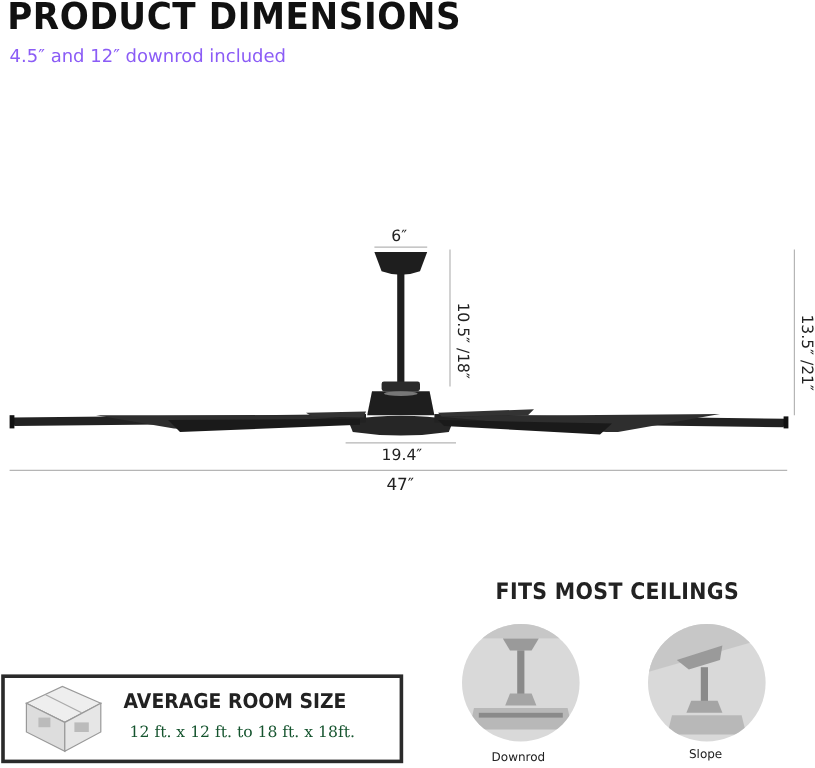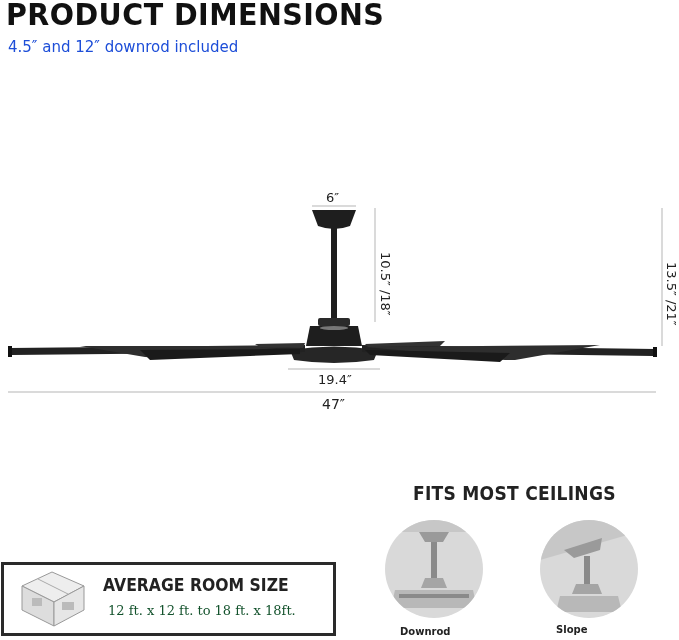--- a/index.html
+++ b/index.html
@@ -1,31 +1,31 @@
 <!DOCTYPE html>
 <html><head>
 <meta charset="utf-8">
 <style>
   html, body { margin: 0; padding: 0; background: #ffffff; }
   body { width: 679px; height: 640px; position: relative; overflow: hidden;
          font-family: "DejaVu Sans", sans-serif; color: #1a1a1a; }
   .abs { position: absolute; }
   .title { left: 6px; top: -4px; font-size: 31px; font-weight: 900; letter-spacing: 0.5px;
            font-family: "DejaVu Sans", sans-serif; transform: scaleX(0.92); transform-origin: left top; color:#111; }
-  .subtitle { left: 8px; top: 38px; font-size: 15px; color: #1d4ed8; }
+  .subtitle { left: 8px; top: 38px; font-size: 15px; color: #8b5cf6; }
   .dim-label { font-size: 13px; color: #222; white-space: nowrap; }
   .vert { writing-mode: vertical-rl; }
   .fits { left: 413px; top: 482px; font-size: 19px; font-weight: 900; color:#222;
           transform: scaleX(0.9); transform-origin: left top; letter-spacing: 0.3px; }
   .room-box { left: 1px; top: 562px; width: 335px; height: 74px; border: 3px solid #2a2a2a; box-sizing: border-box; background:#fff; }
   .room-title { left: 103px; top: 575px; font-size: 17px; font-weight: 900; color:#222;
                 transform: scaleX(0.92); transform-origin: left top; }
   .room-text { left: 108px; top: 603px; font-size: 13px; color:#14532d; font-family: "DejaVu Serif", serif; }
   .circle { border-radius: 50%; background: #d9d9d9; overflow: hidden; }
-  .cap { font-size: 10px; font-weight: 700; color:#222; text-align:left; }
+  .cap { font-size: 10px; font-weight: 400; color:#222; text-align:center; }
 </style>
 </head>
 <body>
 
 <div class="abs title">PRODUCT DIMENSIONS</div>
 <div class="abs subtitle">4.5″ and 12″ downrod included</div>
 
 <svg class="abs" style="left:0;top:0" width="679" height="420">
 
   <line x1="312" y1="206" x2="356" y2="206" stroke="#b5b5b5" stroke-width="1"></line>

